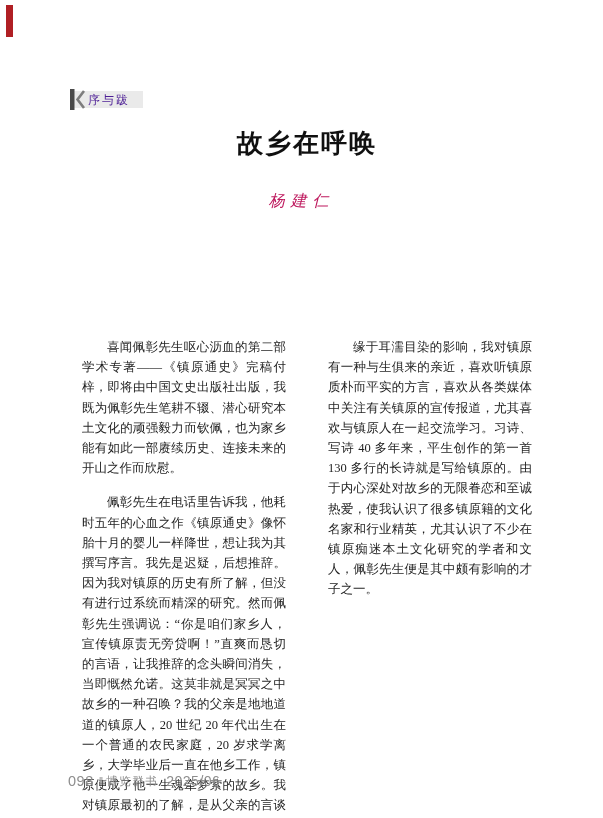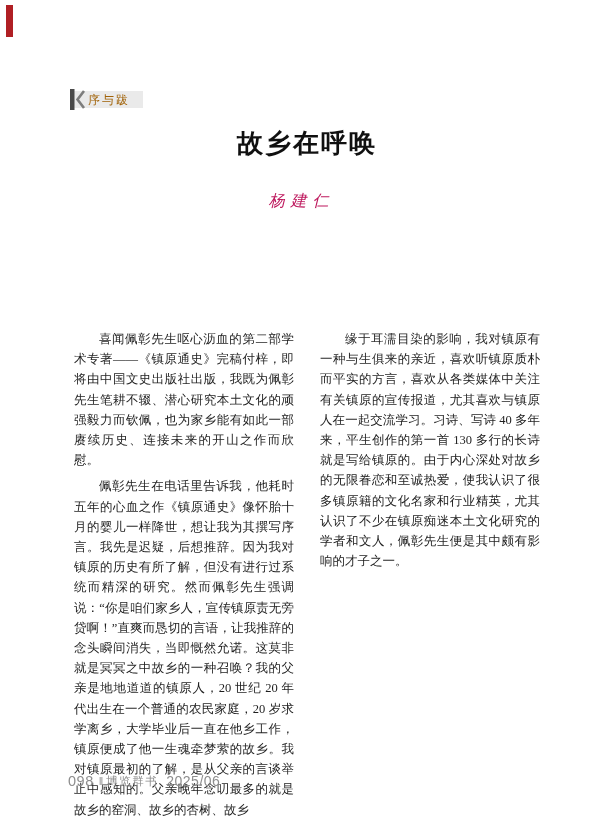--- a/index.html
+++ b/index.html
@@ -27,21 +27,21 @@
     position: absolute;
     left: 0; top: -2px;
     width: 16px; height: 21px;
   }
   .section-label-text {
     position: absolute;
     left: 18px; top: 1px;
     font-family: Liberation Mono, monospace;
     font-size: 12px;
     letter-spacing: 2px;
-    color: #a16207;
+    color: #4c1d95;
     white-space: nowrap;
   }
   .title {
     position: absolute;
     left: 0; right: 0; top: 126px;
     text-align: center;
     font-size: 26px;
     font-weight: bold;
     letter-spacing: 2px;
     color: #101010;
@@ -64,21 +64,21 @@
     gap: 14px;
   }
   .column {
     width: 232px;
     font-size: 12.5px;
     line-height: 20.2px;
     text-align: justify;
     text-justify: inter-ideograph;
     color: var(--text, #1e1e1e);
   }
-  .column p { margin: 6px; }
+  .column p { margin: 14px; }
   .column p.indent { text-indent: 2em; }
   .footer {
     position: absolute;
     left: 68px; top: 773px;
     display: flex;
     align-items: center;
     color: var(--footer-gray, #8d8d8d);
     font-family: "Liberation Sans", "DejaVu Sans", sans-serif;
   }
   .footer .page-num { font-size: 14.5px; letter-spacing: 0.5px; }

